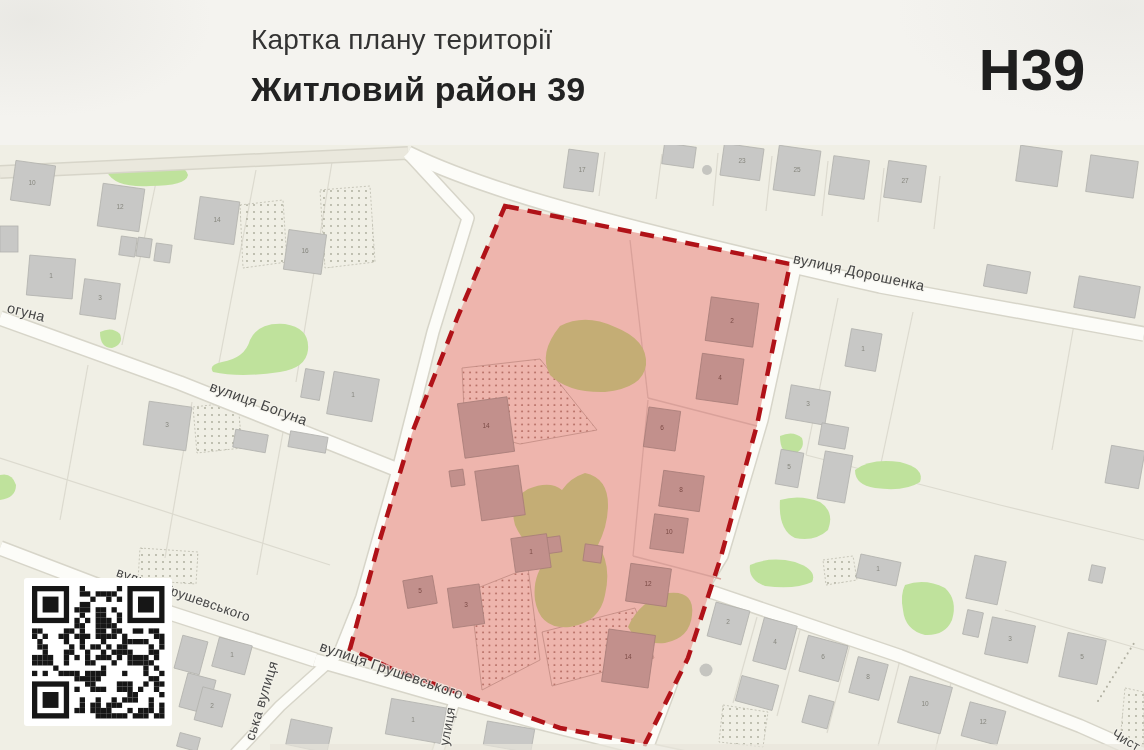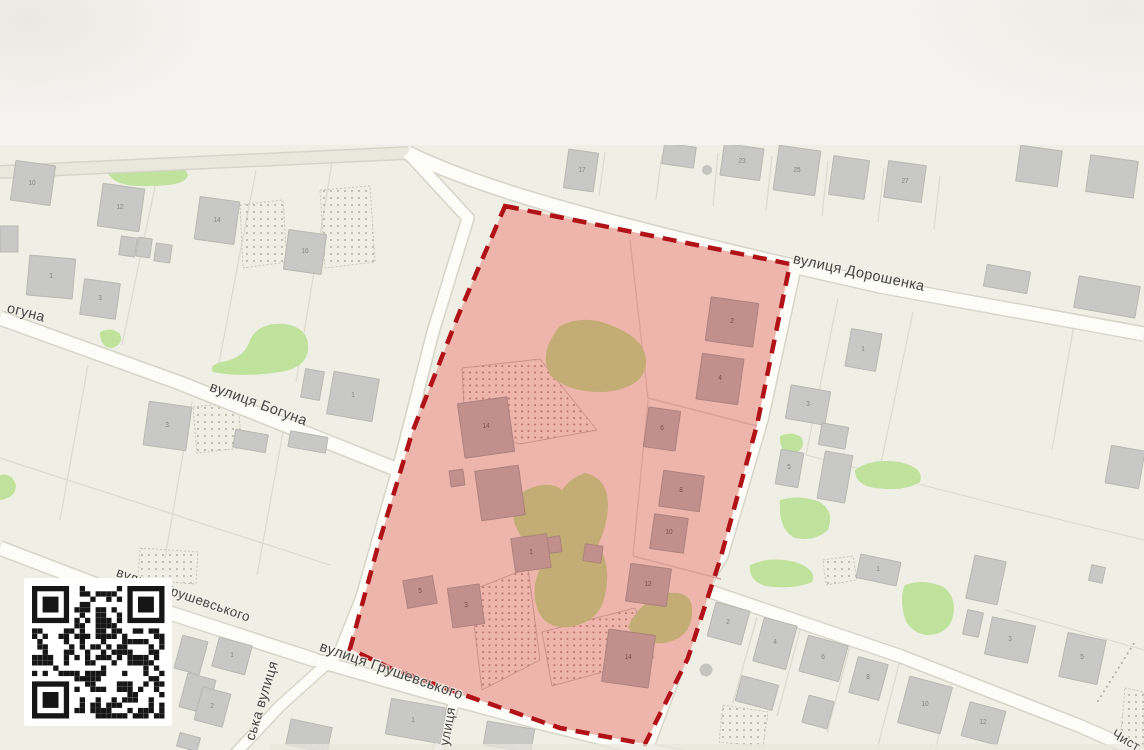--- a/index.html
+++ b/index.html
@@ -17,20 +17,25 @@
   .hdr .code{position:absolute;left:962px;top:36px;width:140px;text-align:center;font-size:58px;font-weight:700;color:#1e1e1e;}
   svg text{font-family:"Liberation Sans",sans-serif;}
   .street-label{fill:#454545;letter-spacing:.4px;text-anchor:middle;paint-order:stroke;stroke:rgba(244,243,235,.75);stroke-width:2.4px;}
   .bn-out{font-size:6.5px;fill:#87877f;text-anchor:middle;}
   .bn-in{font-size:6.5px;fill:#7c4b46;text-anchor:middle;}
 </style>
 </head>
 <body>
 
 <div class="page">
+  <div class="hdr">
+    <div class="subtitle">Картка плану території</div>
+    <div class="title">Житловий район 39</div>
+    <div class="code">Н39</div>
+  </div>
 
   <svg id="map-svg" width="1144" height="605" viewBox="0 145 1144 605" style="position:absolute;left:0;top:145px;">
     <defs>
       <pattern id="dotsOut" width="7" height="7" patternUnits="userSpaceOnUse">
         <circle cx="2" cy="2" r="0.9" fill="#a9a898"></circle>
       </pattern>
       <pattern id="dotsZone" width="6.5" height="6.5" patternUnits="userSpaceOnUse">
         <circle cx="2" cy="2" r="0.9" fill="#a65a50"></circle>
       </pattern>
     </defs>

